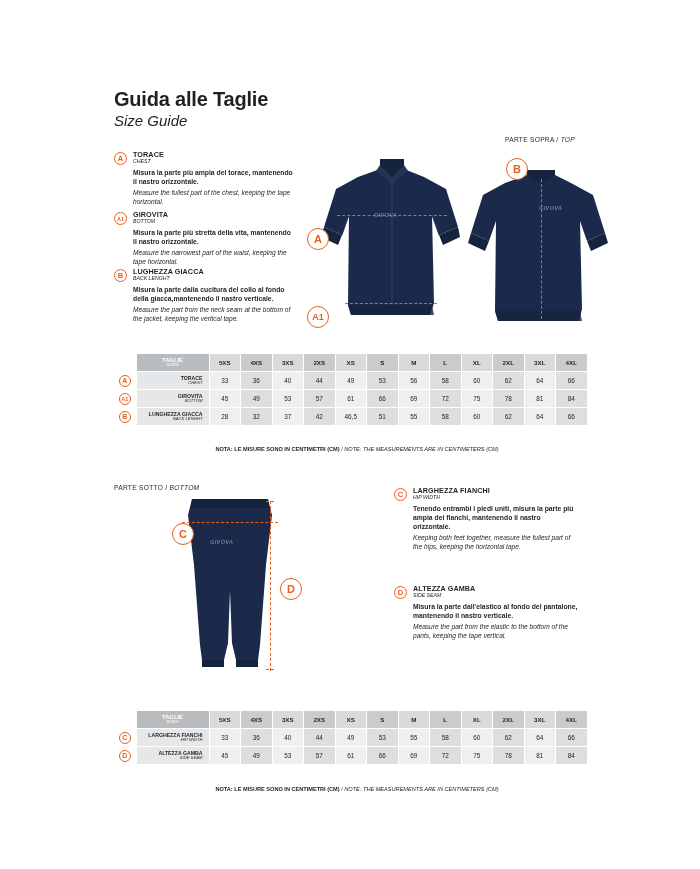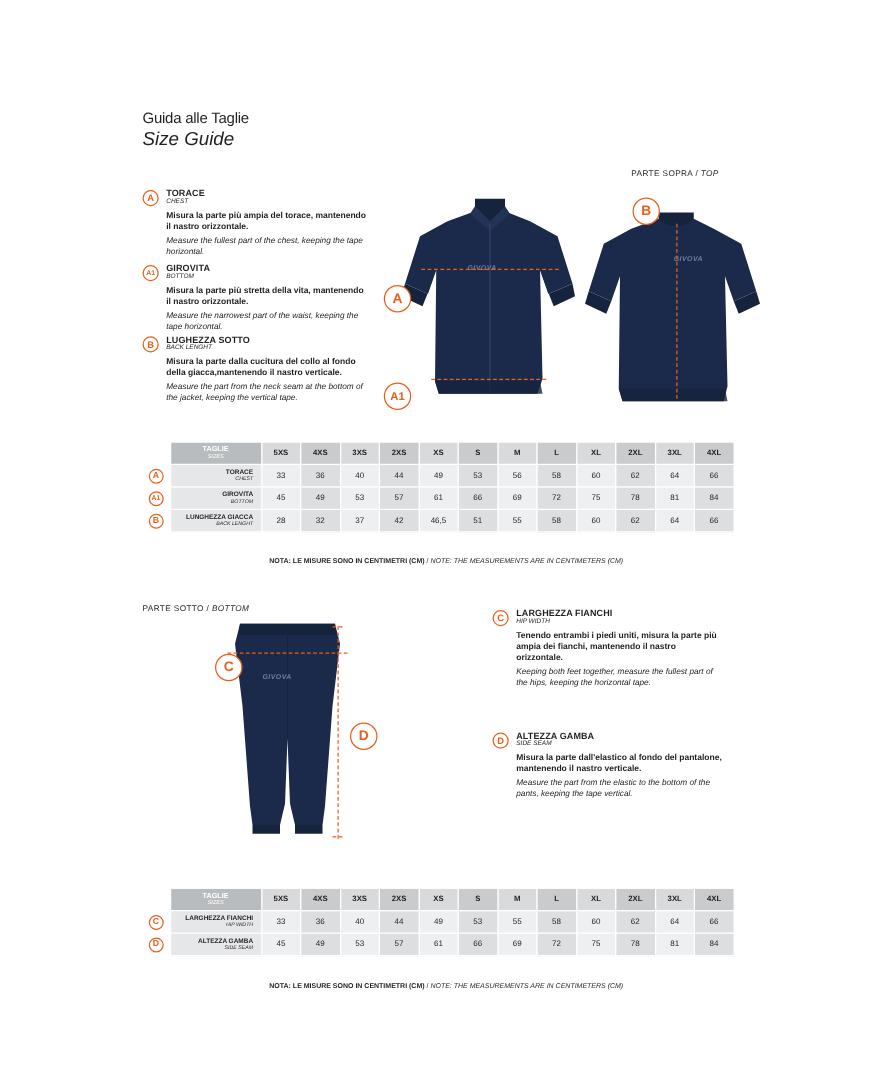--- a/index.html
+++ b/index.html
@@ -21,22 +21,22 @@
     width: 700px;
     height: 869px;
   }
   
   .title-block {
     position: absolute;
     left: 114px;
     top: 88px;
   }
   .title-main {
-    font-size: 12px;
-    font-weight: normal;
+    font-size: 20px;
+    font-weight: bold;
     letter-spacing: -0.2px;
     color: #231f20;
     line-height: 1.15;
   }
   .title-sub {
     font-size: 15px;
     font-style: italic;
     color: #231f20;
     line-height: 1.2;
     margin-top: 1px;
@@ -221,21 +221,21 @@
   <div class="badge badge-sm badge-sub" style="left:114px; top:212px;">A1</div>
   <div class="desc" style="left:133px; top:211px;">
     <div class="h">GIROVITA</div>
     <div class="hsub">BOTTOM</div>
     <div class="it">Misura la parte più stretta della vita, mantenendo il nastro orizzontale.</div>
     <div class="en">Measure the narrowest part of the waist, keeping the tape horizontal.</div>
   </div>
 
   <div class="badge badge-sm" style="left:114px; top:269px;">B</div>
   <div class="desc" style="left:133px; top:268px;">
-    <div class="h">LUGHEZZA SOTTO</div>
+    <div class="h">LUGHEZZA GIACCA</div>
     <div class="hsub">BACK LENGHT</div>
     <div class="it">Misura la parte dalla cucitura del collo al fondo della giacca,mantenendo il nastro verticale.</div>
     <div class="en">Measure the part from the neck seam at the bottom of the jacket, keeping the vertical tape.</div>
   </div>
 
   <div class="figure" style="left:318px; top:155px;">
     <svg width="150" height="185" viewBox="0 0 150 185">
 
       <path d="M62 14 L40 22 L18 34 L6 72 L24 80 L31 60 L30 150 L33 160 L112 160 L116 148 L114 60 L121 80 L140 72 L128 34 L106 22 L86 14 Z" fill="#1b2a4a"></path>
 

